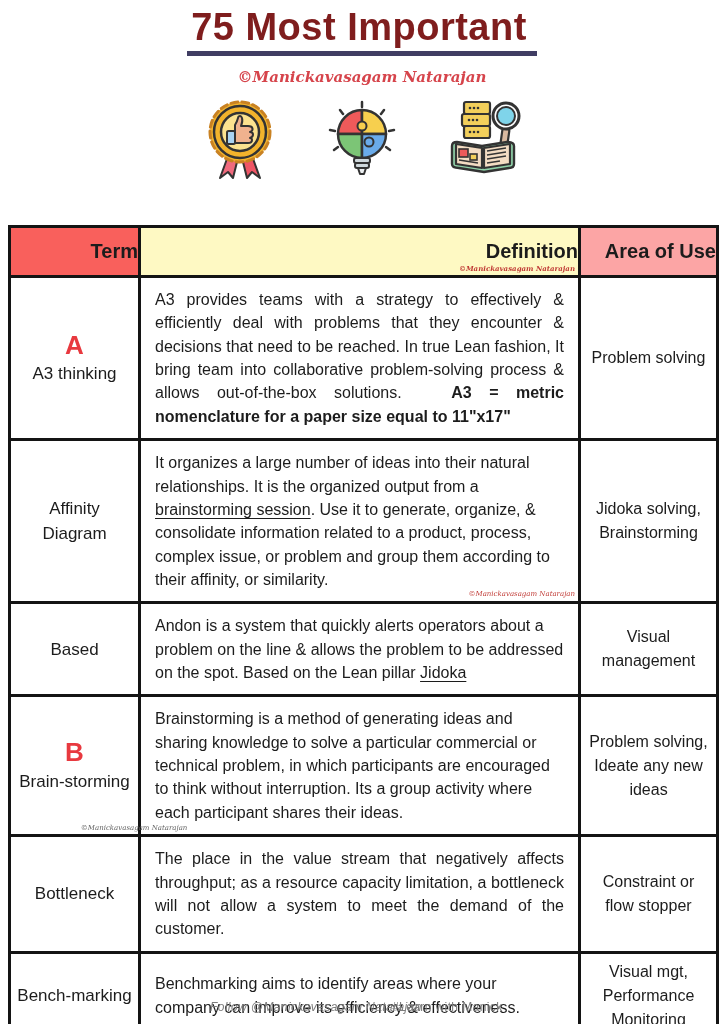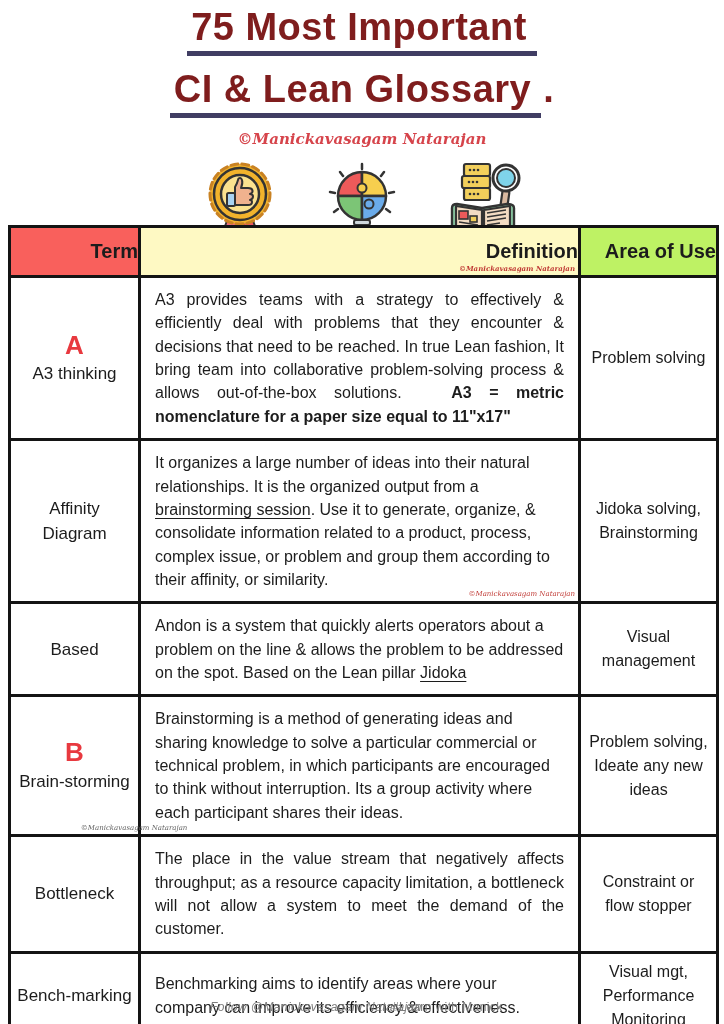--- a/index.html
+++ b/index.html
@@ -67,21 +67,21 @@
   }
   .glossary th {
     font-size: 20px;
     font-weight: bold;
     text-align: right;
     height: 50px;
     position: relative;
   }
   .th-term { background: #f9605c; }
   .th-def  { background: #fef9c3; }
-  .th-area { background: #bef264; }
+  .th-area { background: #fca5a5; }
 
   .term-cell {
     text-align: center;
     font-size: 17px;
     padding: 6px 6px;
     position: relative;
     line-height: 1.5;
   }
   .term-letter {
     color: #e8393f;
@@ -134,21 +134,20 @@
 
   .icon-box { width: 80px; height: 82px; }
 </style>
 </head>
 <body>
 
 <div class="page">
 
   <div class="title-wrap">
     <div class="title-line"><span class="u">75 Most Important</span></div>
-    <div class="title-line"><span class="u">CI &amp; Lean Glossary</span><span class="title-period">.</span></div>
     <div class="author">©Manickavasagam Natarajan</div>
   </div>
 
   <div class="icons">
 
     <svg class="icon-box" viewBox="0 0 80 82">
       <polygon points="28,58 20,80 28,74 33,80 38,60" fill="#f06a7e" stroke="#333" stroke-width="2" stroke-linejoin="round"></polygon>
       <polygon points="52,58 60,80 52,74 47,80 42,60" fill="#ee5565" stroke="#333" stroke-width="2" stroke-linejoin="round"></polygon>
       <circle cx="40" cy="34" r="30" fill="#f2b32c" stroke="#c98223" stroke-width="3" stroke-dasharray="7 4" stroke-linecap="round"></circle>
       <circle cx="40" cy="34" r="26" fill="#f2b32c" stroke="#333" stroke-width="2.5"></circle>

